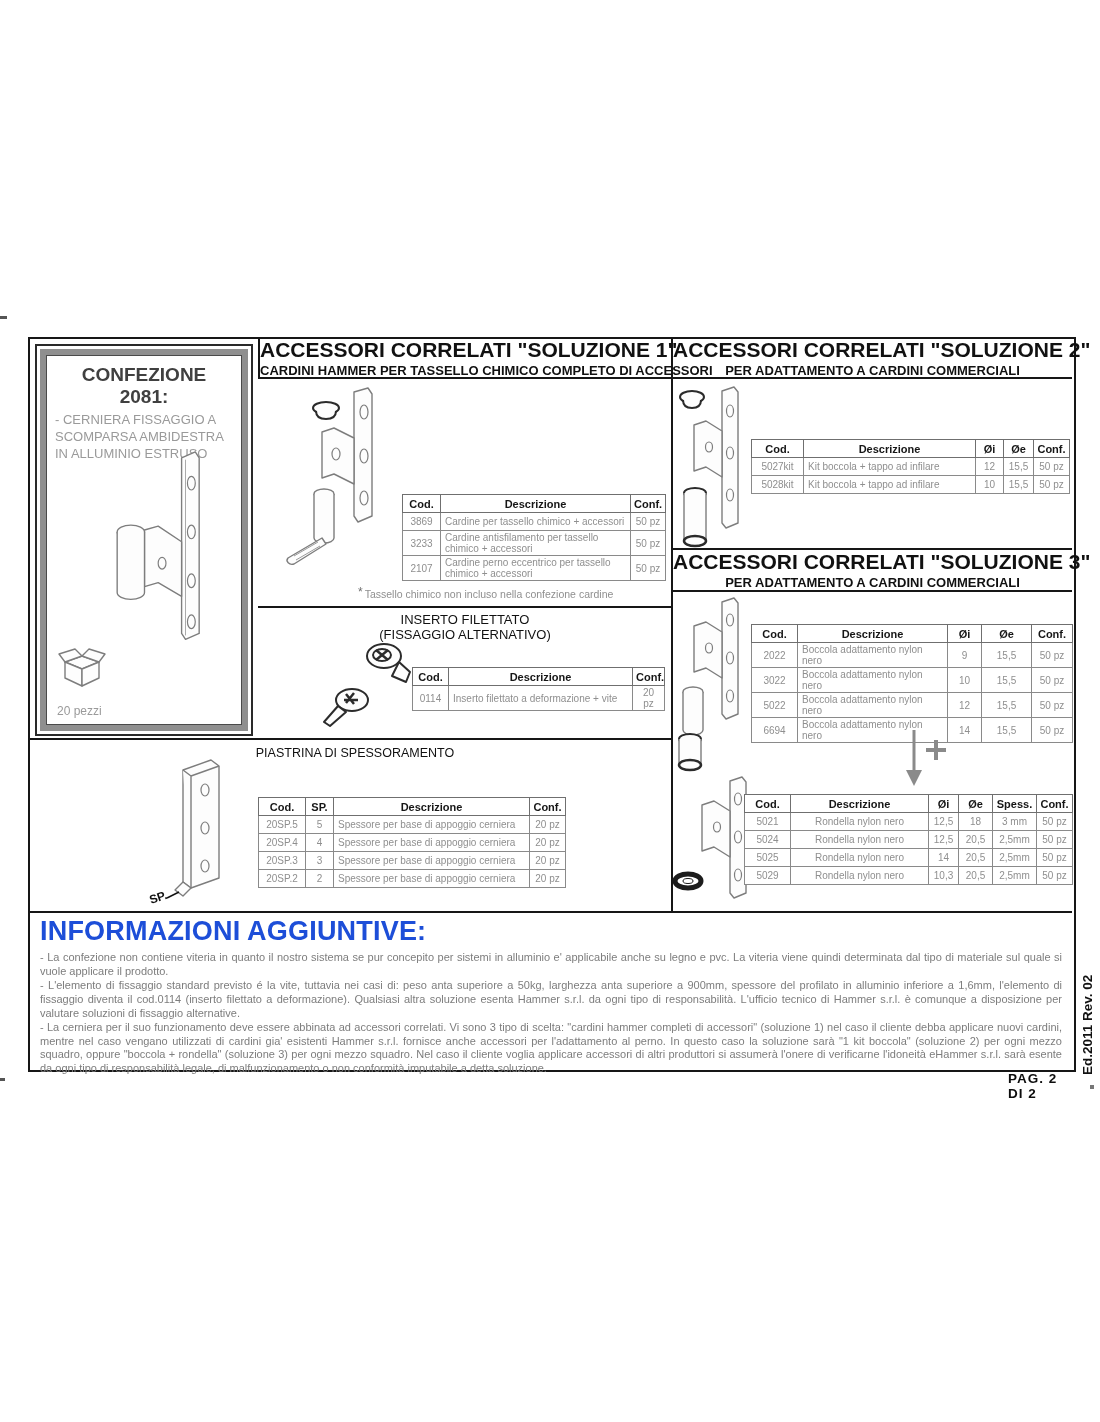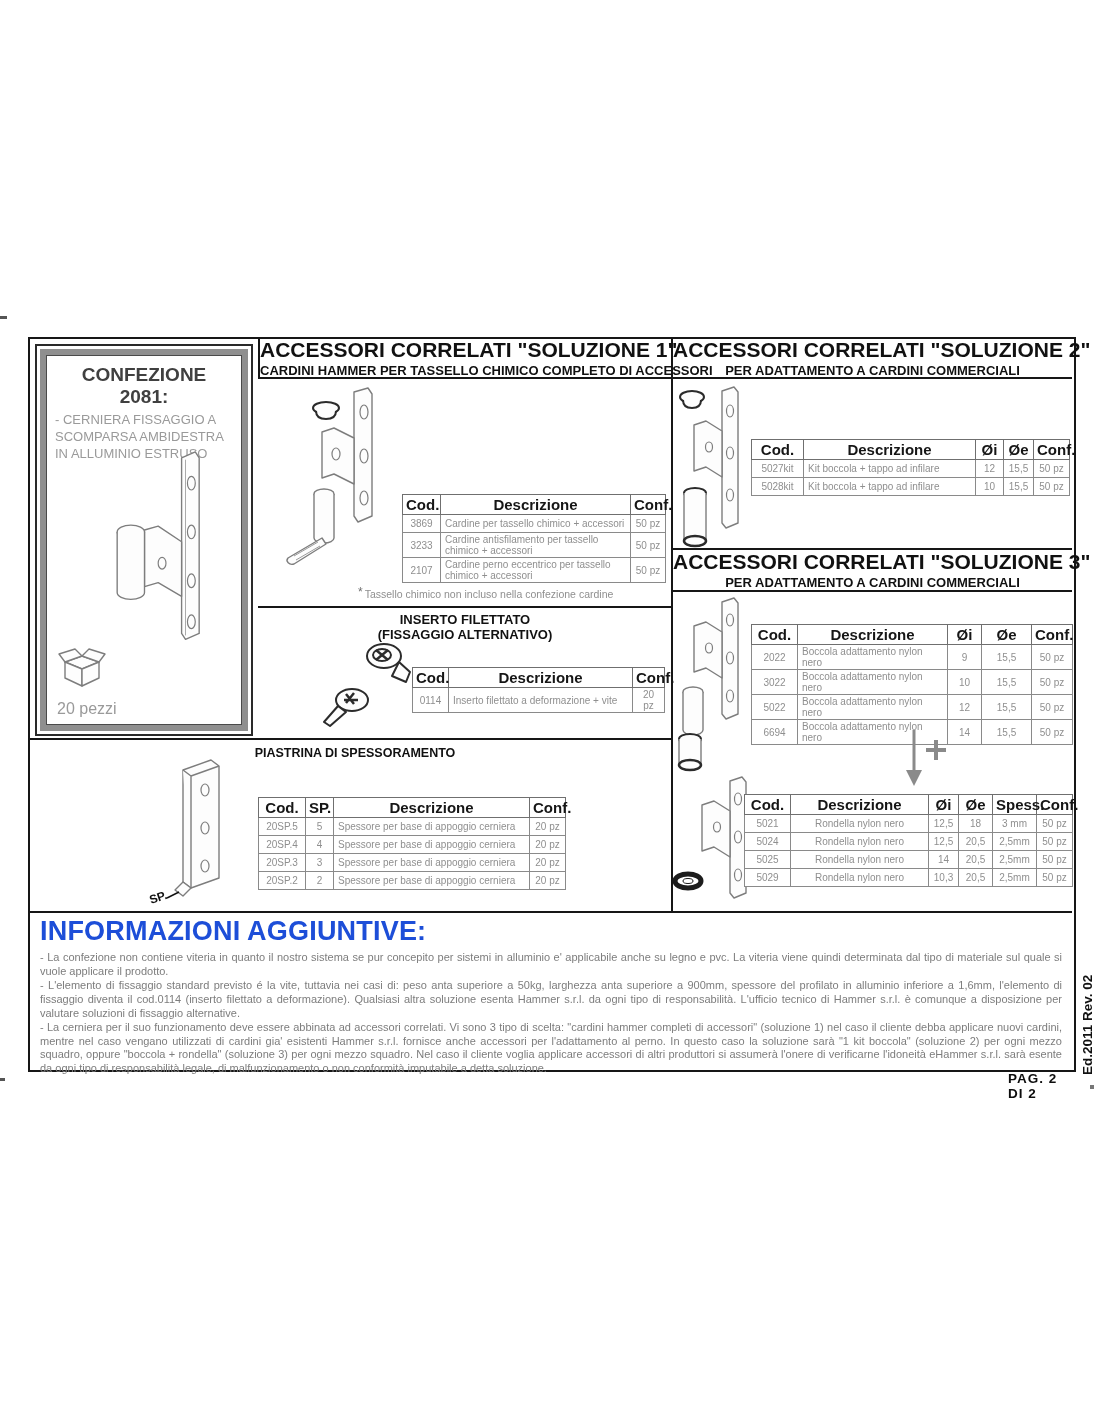--- a/index.html
+++ b/index.html
@@ -15,34 +15,34 @@
   .sec-header{position:absolute;text-align:center;}
   .sec-title{font-size:21px;font-weight:bold;color:#111;line-height:1.08;white-space:nowrap;}
   .sec-sub{font-size:13px;font-weight:bold;color:#111;margin-top:1px;white-space:nowrap;}
 
   
   .conf-outer{position:absolute;left:35px;top:344px;width:218px;height:392px;border:2px solid #2a2a2a;padding:3px;box-sizing:border-box;}
   .conf-mid{border:6px solid #8f8f8f;height:100%;box-sizing:border-box;}
   .conf-inner{border:1px solid #4a4a4a;height:100%;box-sizing:border-box;position:relative;padding:6px 8px;}
   .conf-title{font-size:19px;font-weight:bold;color:#404040;text-align:center;margin-top:2px;}
   .conf-desc{font-size:13px;color:#9a9a9a;line-height:1.3;margin-top:4px;}
-  .conf-qty{position:absolute;left:10px;bottom:6px;font-size:16px;color:#9a9a9a;}
+  .conf-qty{position:absolute;left:10px;bottom:6px;font-size:12px;color:#9a9a9a;}
 
   
   .dtable{border-collapse:collapse;table-layout:fixed;background:#fff;}
-  .dtable th{border:1px solid #6f6f6f;font-size:15px;font-weight:bold;color:#161616;padding:1px 3px;height:15px;text-align:center;}
+  .dtable th{border:1px solid #6f6f6f;font-size:11px;font-weight:bold;color:#161616;padding:1px 3px;height:15px;text-align:center;}
   .dtable td{border:1px solid #8a8a8a;font-size:10px;color:#8f8f8f;padding:1px 4px;height:15px;text-align:center;overflow:hidden;}
   .t-sol1 td:nth-child(2),.t-sol2 td:nth-child(2),.t-sol3a td:nth-child(2),
   .t-inserto td:nth-child(2){text-align:left;}
   .t-piastrina td:nth-child(3){text-align:left;}
 
   .footnote{position:absolute;font-size:10.5px;color:#8f8f8f;}
   .footnote .ast{font-size:12px;color:#6f6f6f;vertical-align:2px;margin-right:2px;}
 
-  .block-title{font-weight:bold;color:#111;}
+  .block-title{font-weight:normal;color:#111;}
 
   .info-section{position:absolute;left:40px;top:916px;width:1022px;}
   .info-title{font-size:27px;font-weight:bold;color:#1d4ed8;margin:0 0 4px 0;letter-spacing:0.2px;}
   .info-p{font-size:11px;color:#7d7d7d;line-height:1.24;margin:0 0 1px 0;text-align:justify;}
 
   .edition{position:absolute;left:1080px;top:933px;height:142px;width:20px;
            writing-mode:vertical-rl;transform:rotate(180deg);
            font-size:13.5px;font-weight:bold;color:#111;white-space:nowrap;}
   .page-label{position:absolute;left:1008px;top:1072px;width:66px;font-size:13.5px;font-weight:bold;color:#0d0d0d;line-height:1.1;letter-spacing:1px;}
 

